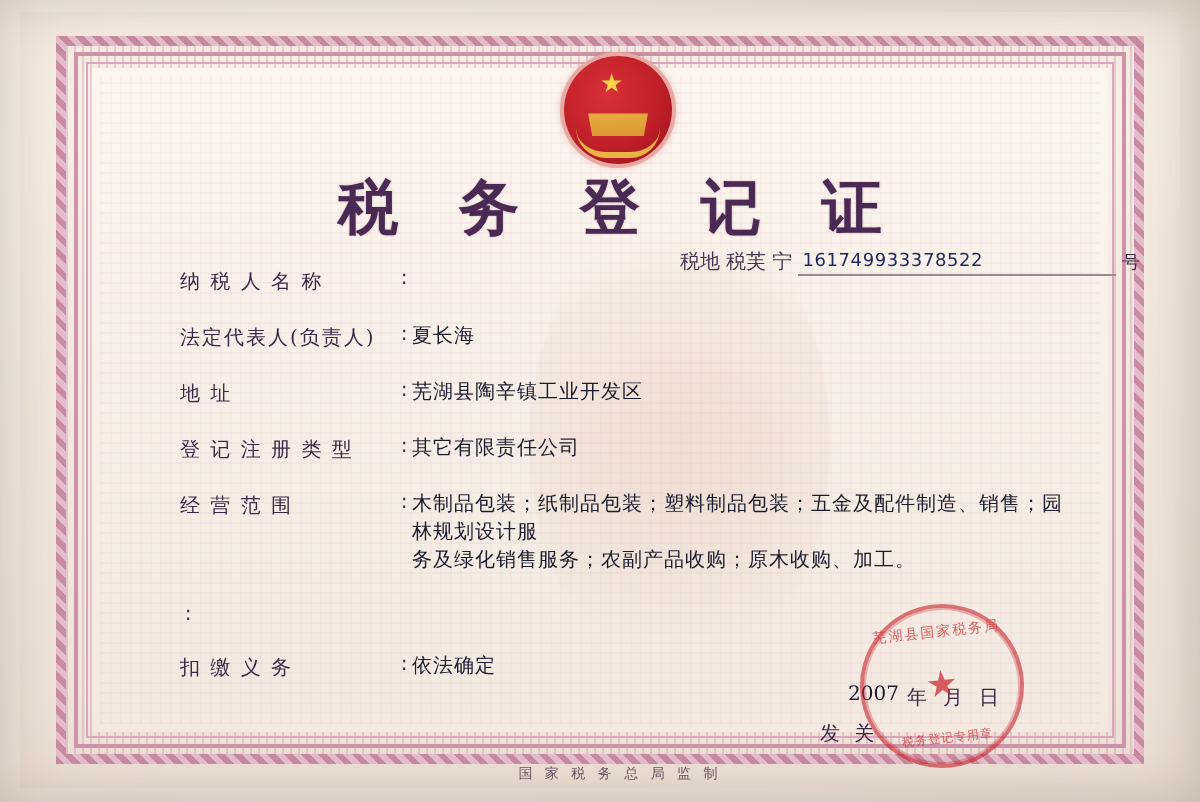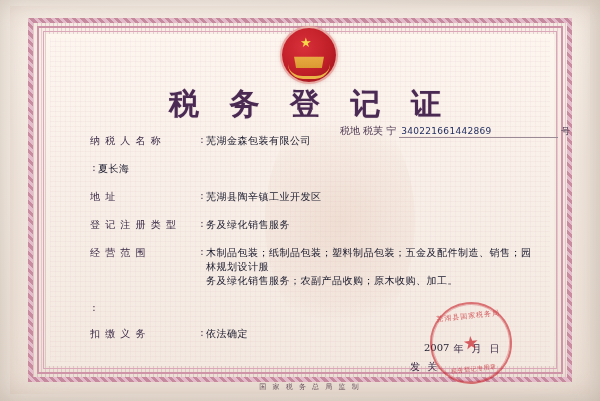--- a/index.html
+++ b/index.html
@@ -308,47 +308,47 @@
       <div class="star">★</div>
       <div class="gate"></div>
       <div class="gear"></div>
     </div>
 
     <div class="title">税 务 登 记 证</div>
 
     <div class="taxno">
       <span class="lbl">税地</span>
       <span class="lbl">税芙 宁</span>
-      <span class="num">340221661442869</span>
+      <span class="num">161749933378522</span>
       <span class="suffix">号</span>
     </div>
 
     <div class="fields">
 
       <div class="row">
         <span class="label">纳 税 人 名 称</span>
         <span class="colon">:</span>
-        <span class="value">芜湖金森包装有限公司</span>
-      </div>
-
-      <div class="row">
+      </div>
+
+      <div class="row">
+        <span class="label">法定代表人(负责人)</span>
         <span class="colon">:</span>
         <span class="value">夏长海</span>
       </div>
 
       <div class="row">
         <span class="label">地            址</span>
         <span class="colon">:</span>
         <span class="value">芜湖县陶辛镇工业开发区</span>
       </div>
 
       <div class="row">
         <span class="label">登 记 注 册 类 型</span>
         <span class="colon">:</span>
-        <span class="value">务及绿化销售服务</span>
+        <span class="value">其它有限责任公司</span>
       </div>
 
       <div class="row">
         <span class="label">经 营 范 围</span>
         <span class="colon">:</span>
         <span class="value">
           <span>木制品包装；纸制品包装；塑料制品包装；五金及配件制造、销售；园林规划设计服</span>
           <span class="line2">务及绿化销售服务；农副产品收购；原木收购、加工。</span>
         </span>
       </div>

